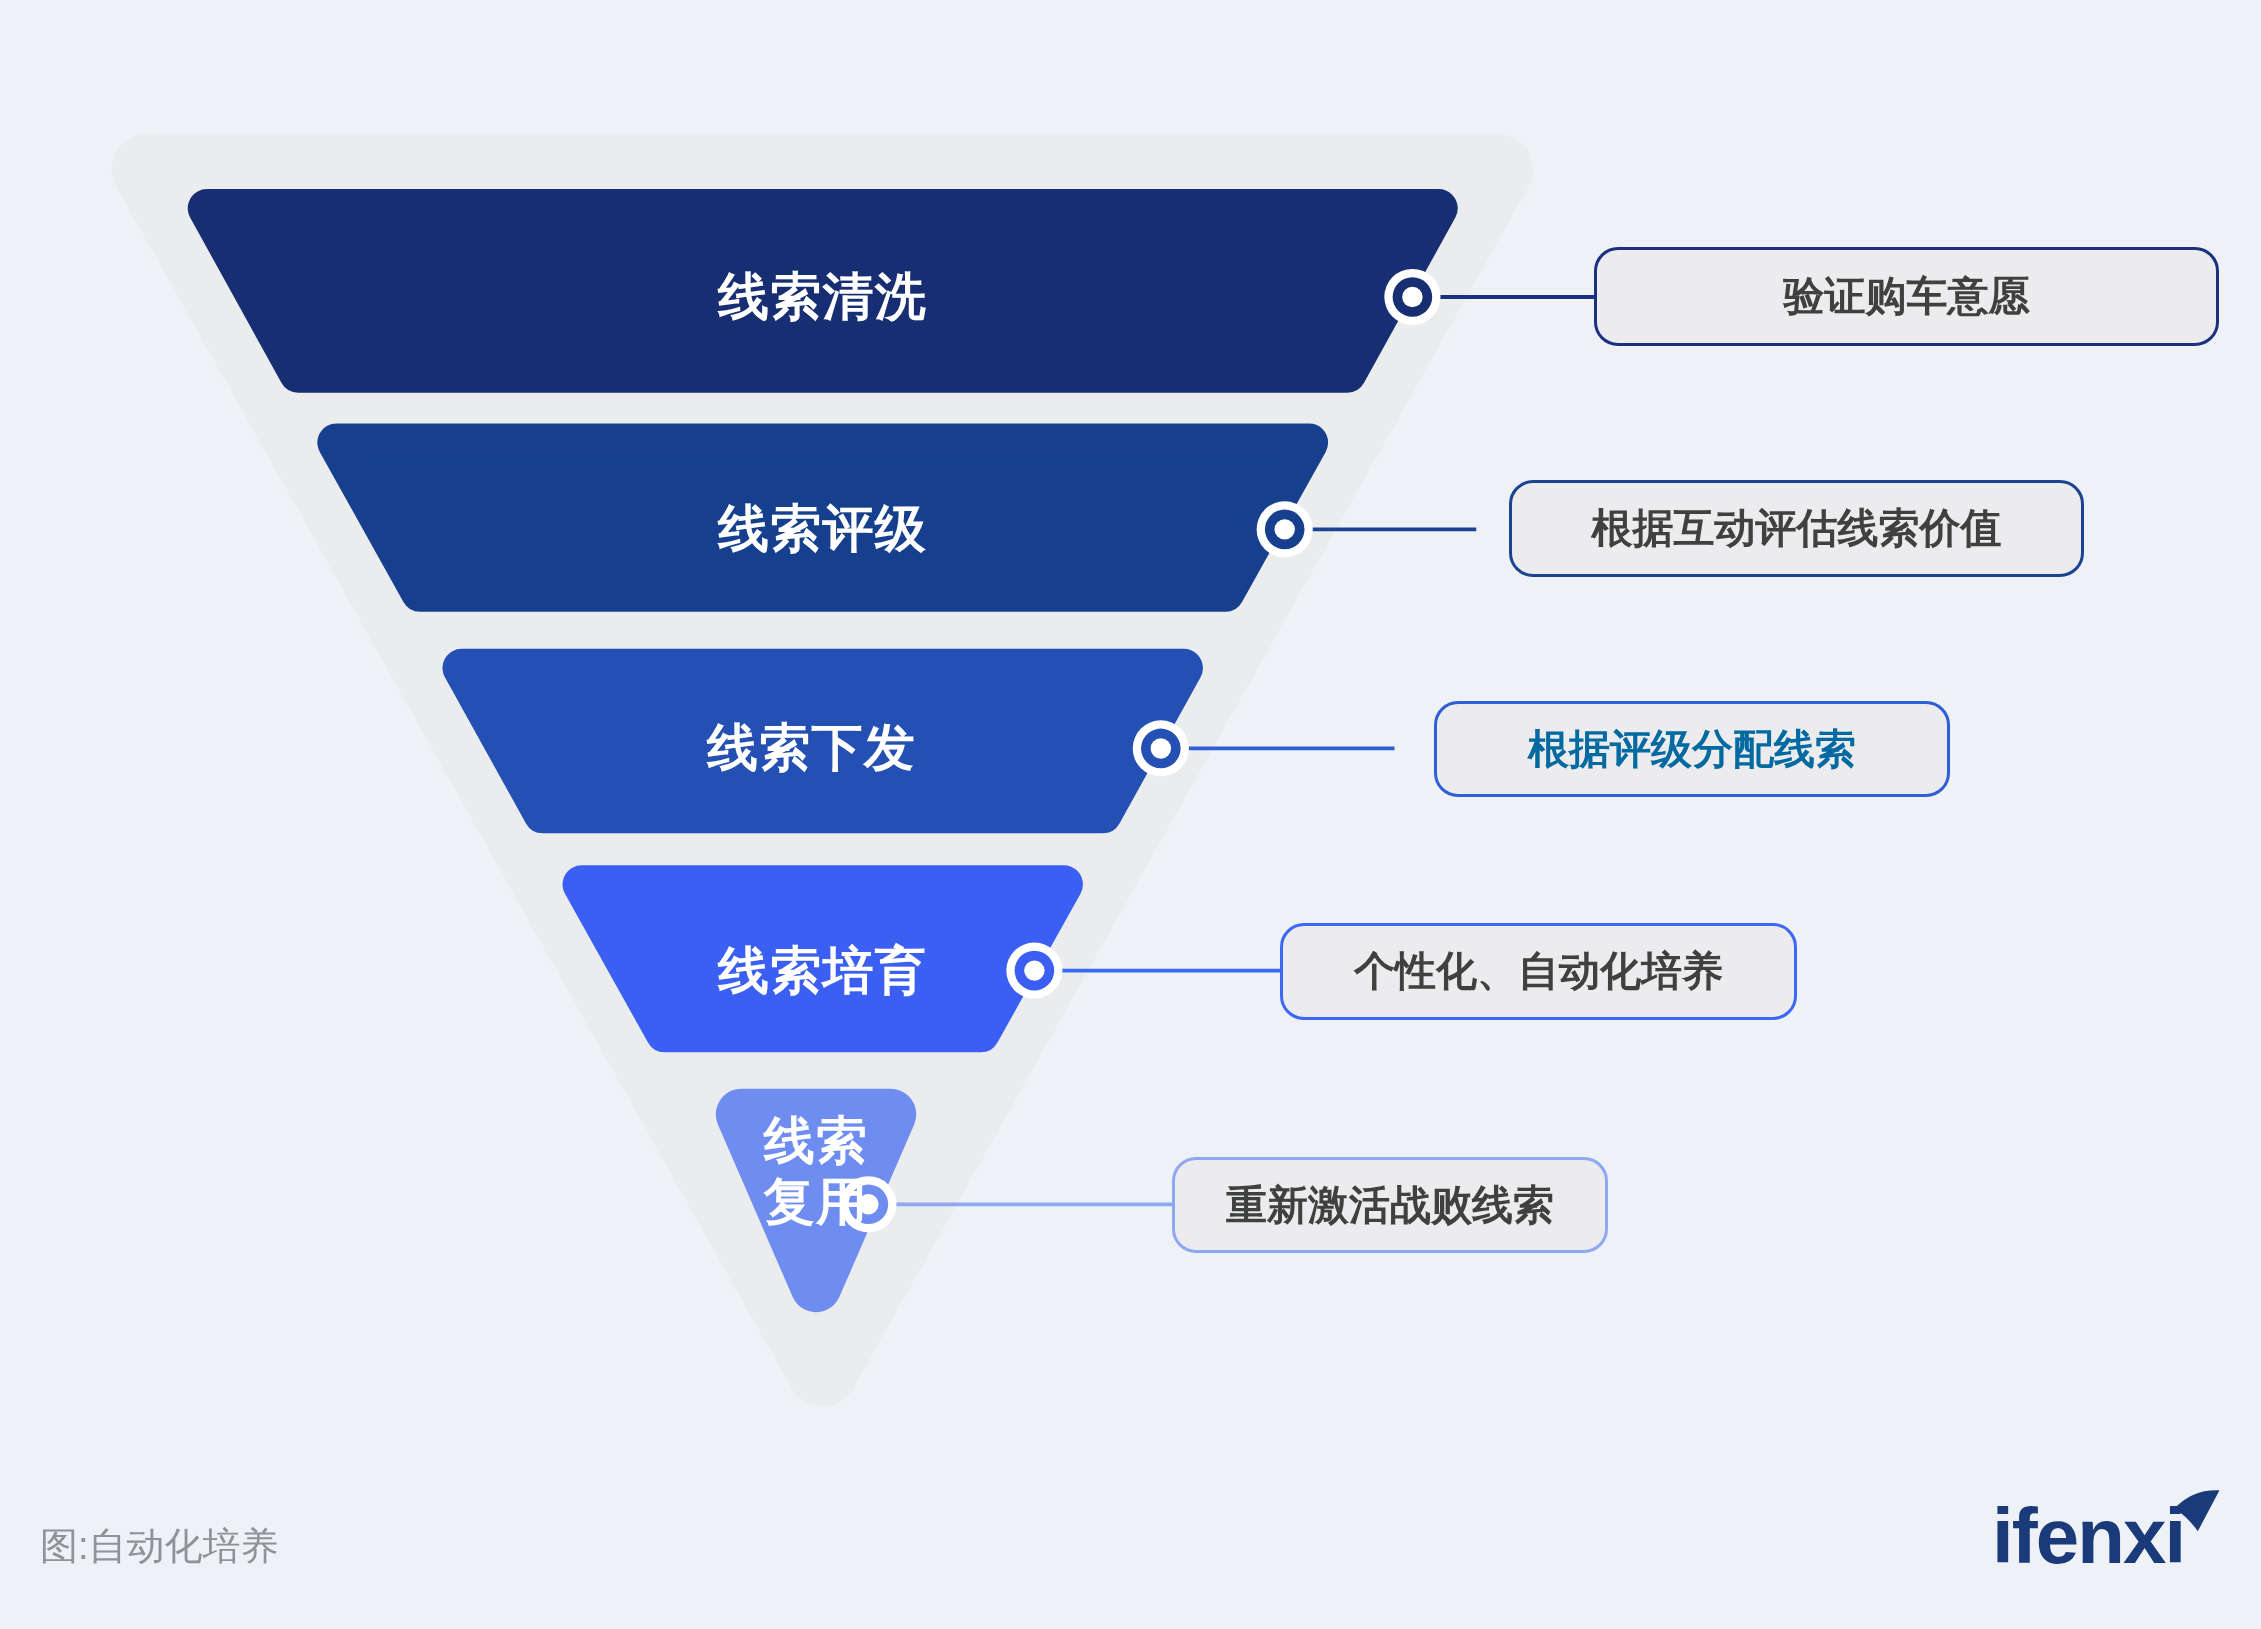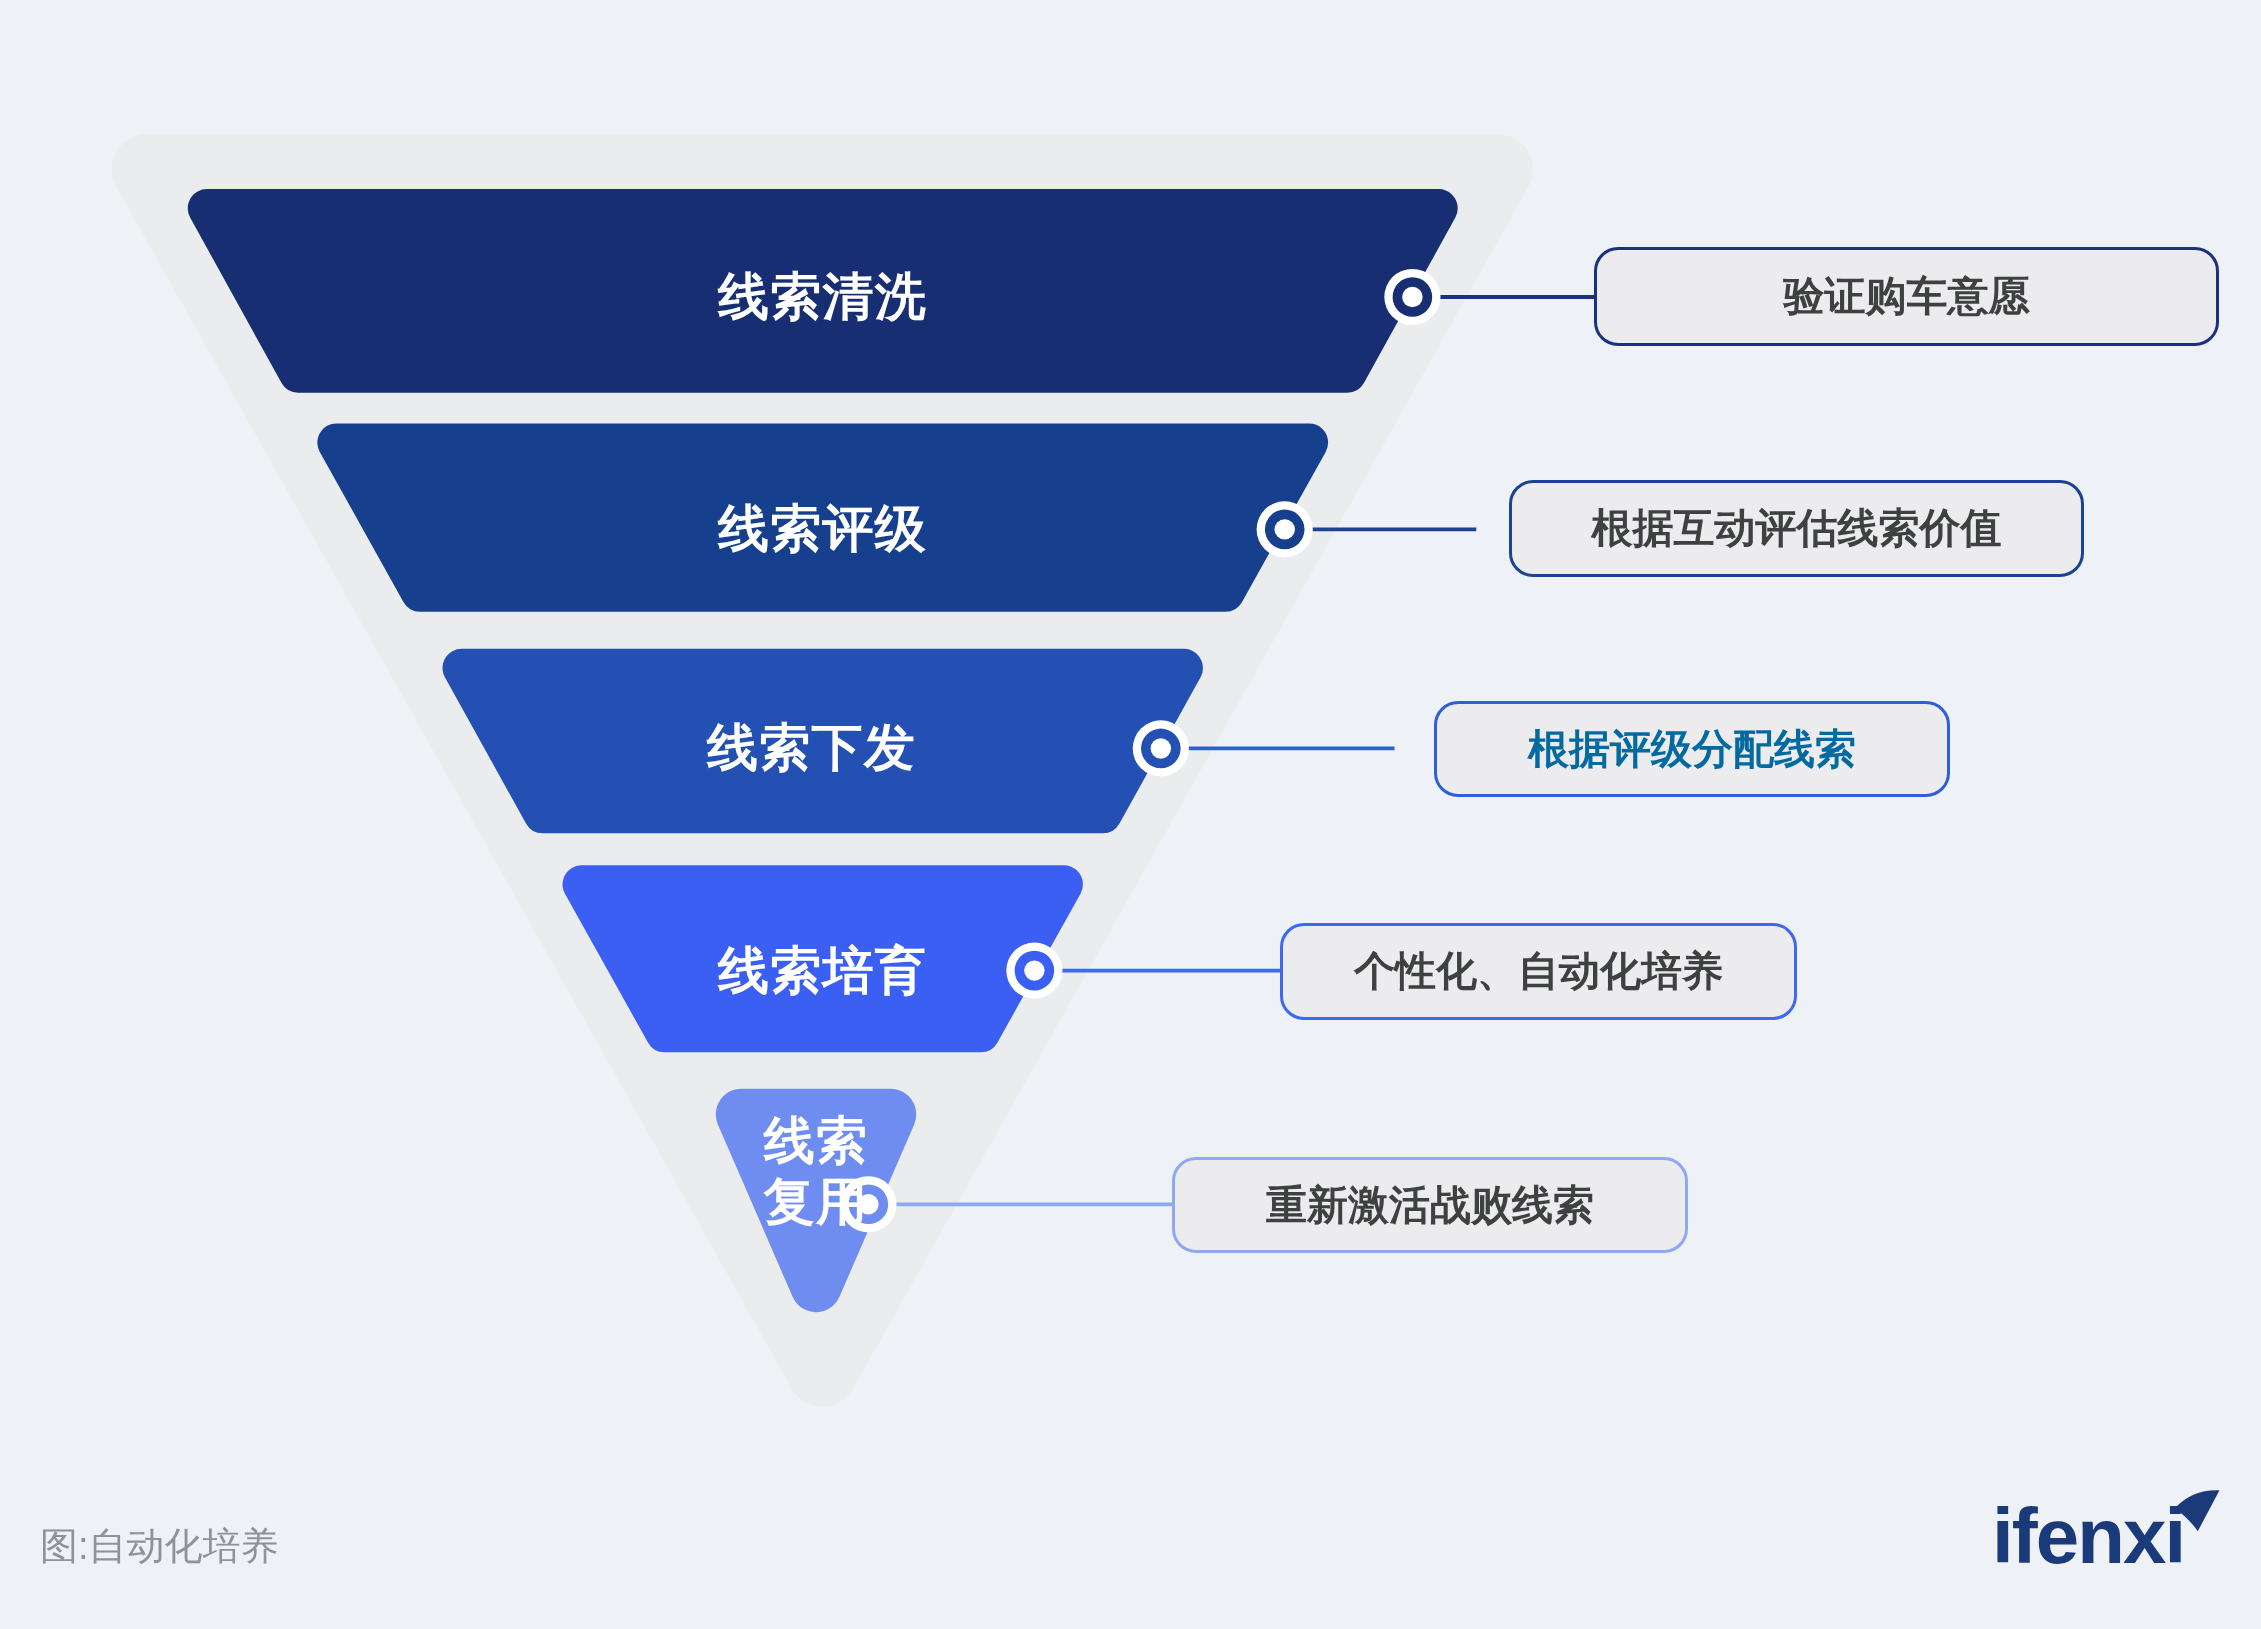--- a/index.html
+++ b/index.html
@@ -77,21 +77,21 @@
   </div>
   <div class="callout" style="left: 1474px; top: 480px; width: 575px; height: 97px; border-color: rgb(26, 68, 145); background-color: rgb(236, 236, 238); color: rgb(63, 64, 64); margin-left: 35px;">
     <span>根据互动评估线索价值</span>
   </div>
   <div class="callout" style="left: 1392px; top: 701px; width: 516px; height: 96px; border-color: rgb(46, 95, 214); background-color: rgb(236, 236, 238); color: #0369a1; margin-left: 42px;">
     <span>根据评级分配线索</span>
   </div>
   <div class="callout" style="left: 1280px; top: 923px; width: 517px; height: 97px; border-color: rgb(59, 104, 245); background-color: rgb(236, 236, 238); color: rgb(63, 64, 64);">
     <span>个性化、自动化培养</span>
   </div>
-  <div class="callout" style="left: 1172px; top: 1157px; width: 516px; height: 96px; border-color: rgb(143, 168, 242); background-color: rgb(236, 236, 238); color: rgb(63, 64, 64);">
+  <div class="callout" style="left: 1172px; top: 1157px; width: 436px; height: 96px; border-color: rgb(143, 168, 242); background-color: rgb(236, 236, 238); color: rgb(63, 64, 64);">
     <span>重新激活战败线索</span>
   </div>
 
   <div class="caption">图:自动化培养</div>
   <div class="logo-text" style="color: rgb(27, 58, 122);">ifenxi</div>
 
 </div>
 
 
 </body></html>

